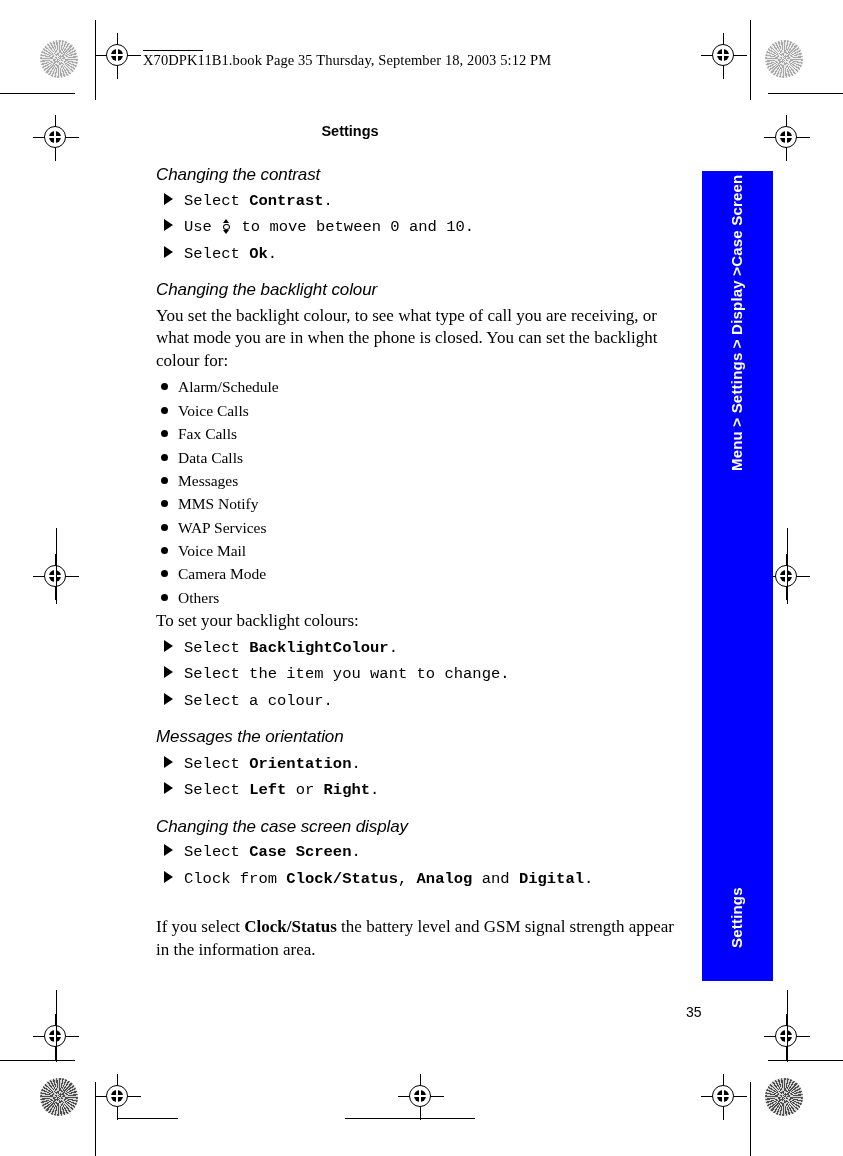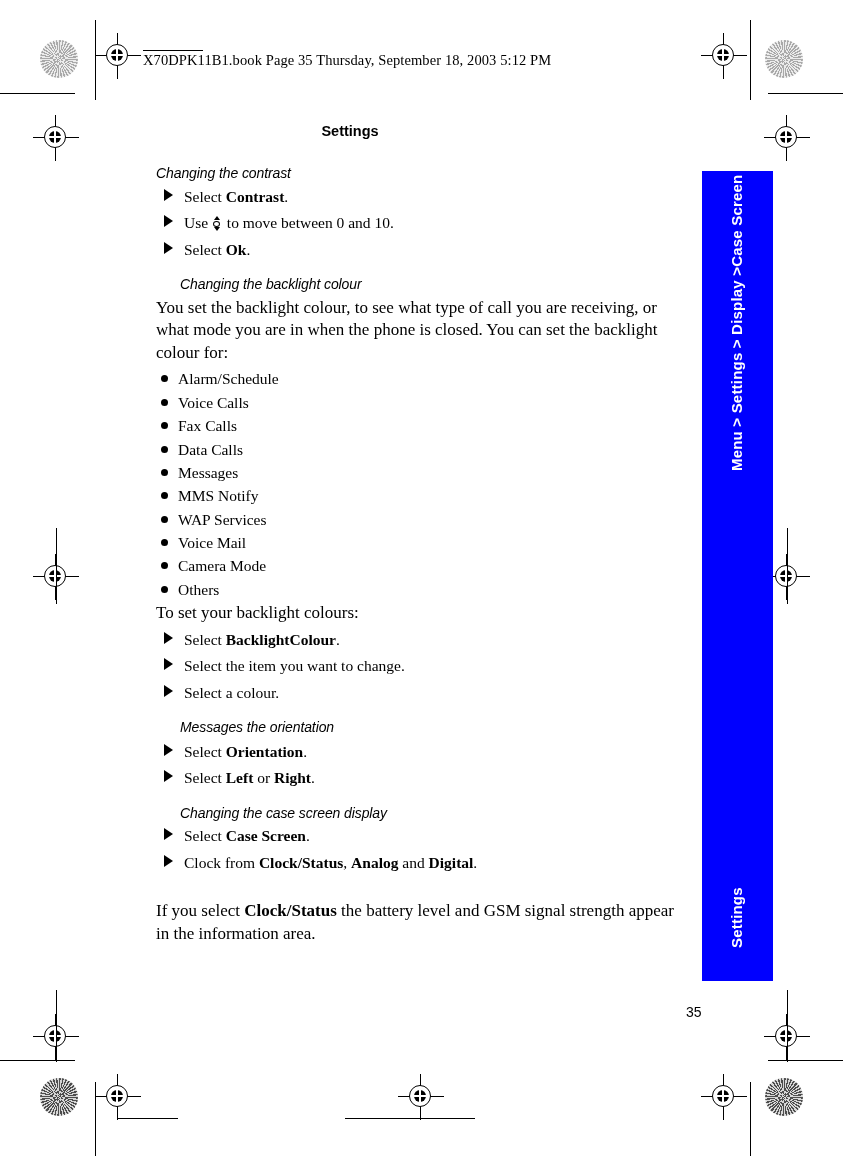--- a/index.html
+++ b/index.html
@@ -134,38 +134,39 @@
     left: 156px;
     top: 164px;
     width: 520px;
     font-size: 15.5px;
     line-height: 1.33;
   }
 
   .sub-head {
     font-family: "Liberation Sans", sans-serif;
     font-style: italic;
-    font-size: 14px;
+    font-size: 17px;
     font-weight: normal;
     margin: 0 0 3px 0;
     letter-spacing: -0.1px;
   }
-  .sub-head.spaced { margin-top: 14px; margin-left: 24px; }
+  .sub-head.spaced { margin-top: 14px; }
 
   p.body-text {
     margin: 0 0 1px 0;
     font-size: 17px;
     line-height: 1.33;
   }
   p.body-text.gap { margin-top: 26px; }
 
   ul.steps {
     list-style: none;
     margin: 0;
     padding: 0;
+    font-family: Liberation Mono, monospace;
   }
   ul.steps li {
     position: relative;
     padding-left: 28px;
     margin: 0 0 4px 0;
     line-height: 1.45;
   }
   ul.steps li .arrow {
     position: absolute;
     left: 8px;

